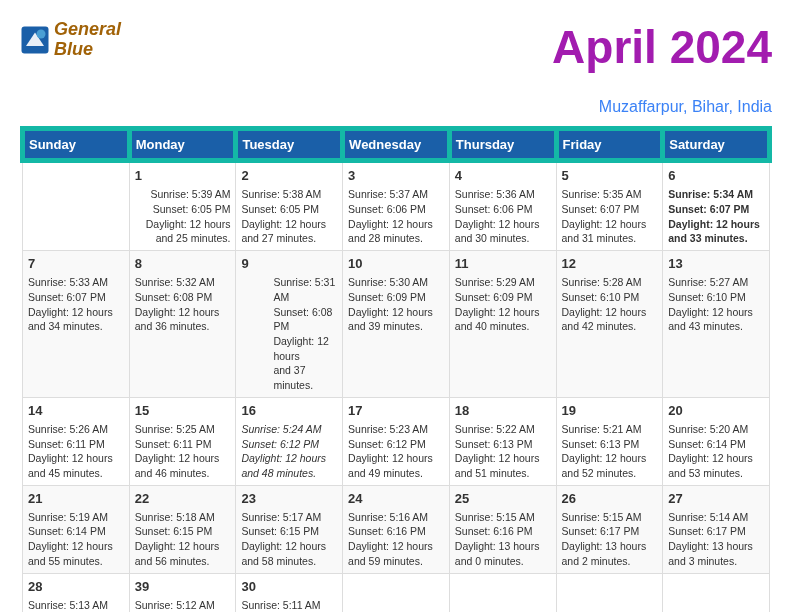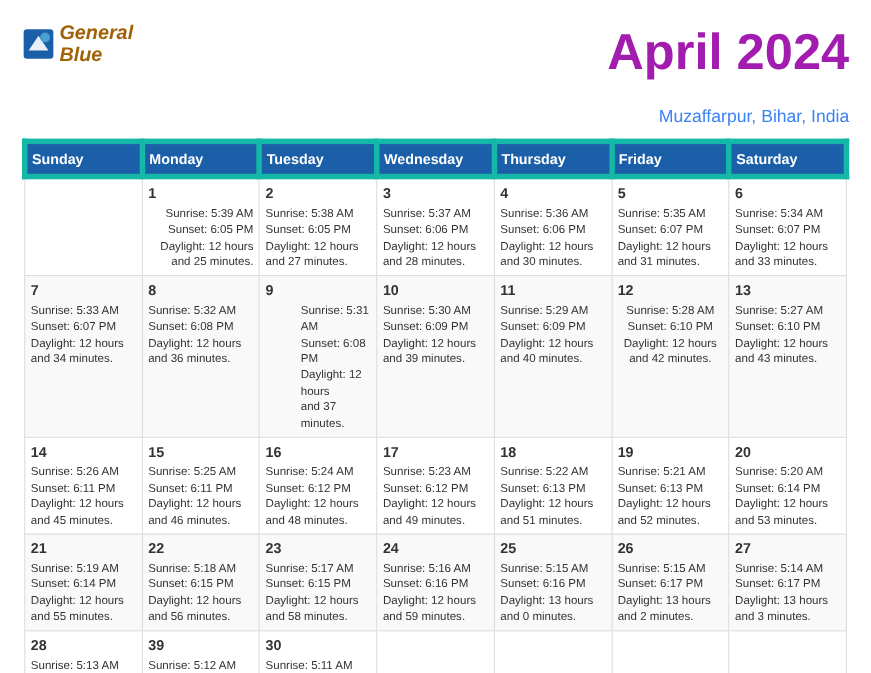--- a/index.html
+++ b/index.html
@@ -152,21 +152,21 @@
         </td>
         <td>
           <span class="day-number">5</span>
           <div class="day-info" style="white-space: pre-line;">Sunrise: 5:35 AM
 Sunset: 6:07 PM
 Daylight: 12 hours
 and 31 minutes.</div>
         </td>
         <td>
           <span class="day-number">6</span>
-          <div class="day-info" style="white-space: pre-line;">Sunrise: 5:34 AM
+          <div class="day-info" style="white-space: pre-line; font-weight: bold;">Sunrise: 5:34 AM
 Sunset: 6:07 PM
 Daylight: 12 hours
 and 33 minutes.</div>
         </td>
       </tr>
       <tr>
         <td>
           <span class="day-number">7</span>
           <div class="day-info" style="white-space: pre-line;">Sunrise: 5:33 AM
 Sunset: 6:07 PM
@@ -196,21 +196,21 @@
         </td>
         <td>
           <span class="day-number">11</span>
           <div class="day-info" style="white-space: pre-line;">Sunrise: 5:29 AM
 Sunset: 6:09 PM
 Daylight: 12 hours
 and 40 minutes.</div>
         </td>
         <td>
           <span class="day-number">12</span>
-          <div class="day-info" style="white-space: pre-line; text-align: center;">Sunrise: 5:28 AM
+          <div class="day-info" style="white-space: pre-line;">Sunrise: 5:28 AM
 Sunset: 6:10 PM
 Daylight: 12 hours
 and 42 minutes.</div>
         </td>
         <td>
           <span class="day-number">13</span>
           <div class="day-info" style="white-space: pre-line;">Sunrise: 5:27 AM
 Sunset: 6:10 PM
 Daylight: 12 hours
 and 43 minutes.</div>
@@ -226,21 +226,21 @@
         </td>
         <td>
           <span class="day-number">15</span>
           <div class="day-info" style="white-space: pre-line;">Sunrise: 5:25 AM
 Sunset: 6:11 PM
 Daylight: 12 hours
 and 46 minutes.</div>
         </td>
         <td>
           <span class="day-number">16</span>
-          <div class="day-info" style="white-space: pre-line;">Sunrise: 5:24 AM
+          <div class="day-info" style="white-space: pre-line; font-style: italic;">Sunrise: 5:24 AM
 Sunset: 6:12 PM
 Daylight: 12 hours
 and 48 minutes.</div>
         </td>
         <td>
           <span class="day-number">17</span>
           <div class="day-info" style="white-space: pre-line;">Sunrise: 5:23 AM
 Sunset: 6:12 PM
 Daylight: 12 hours
 and 49 minutes.</div>

